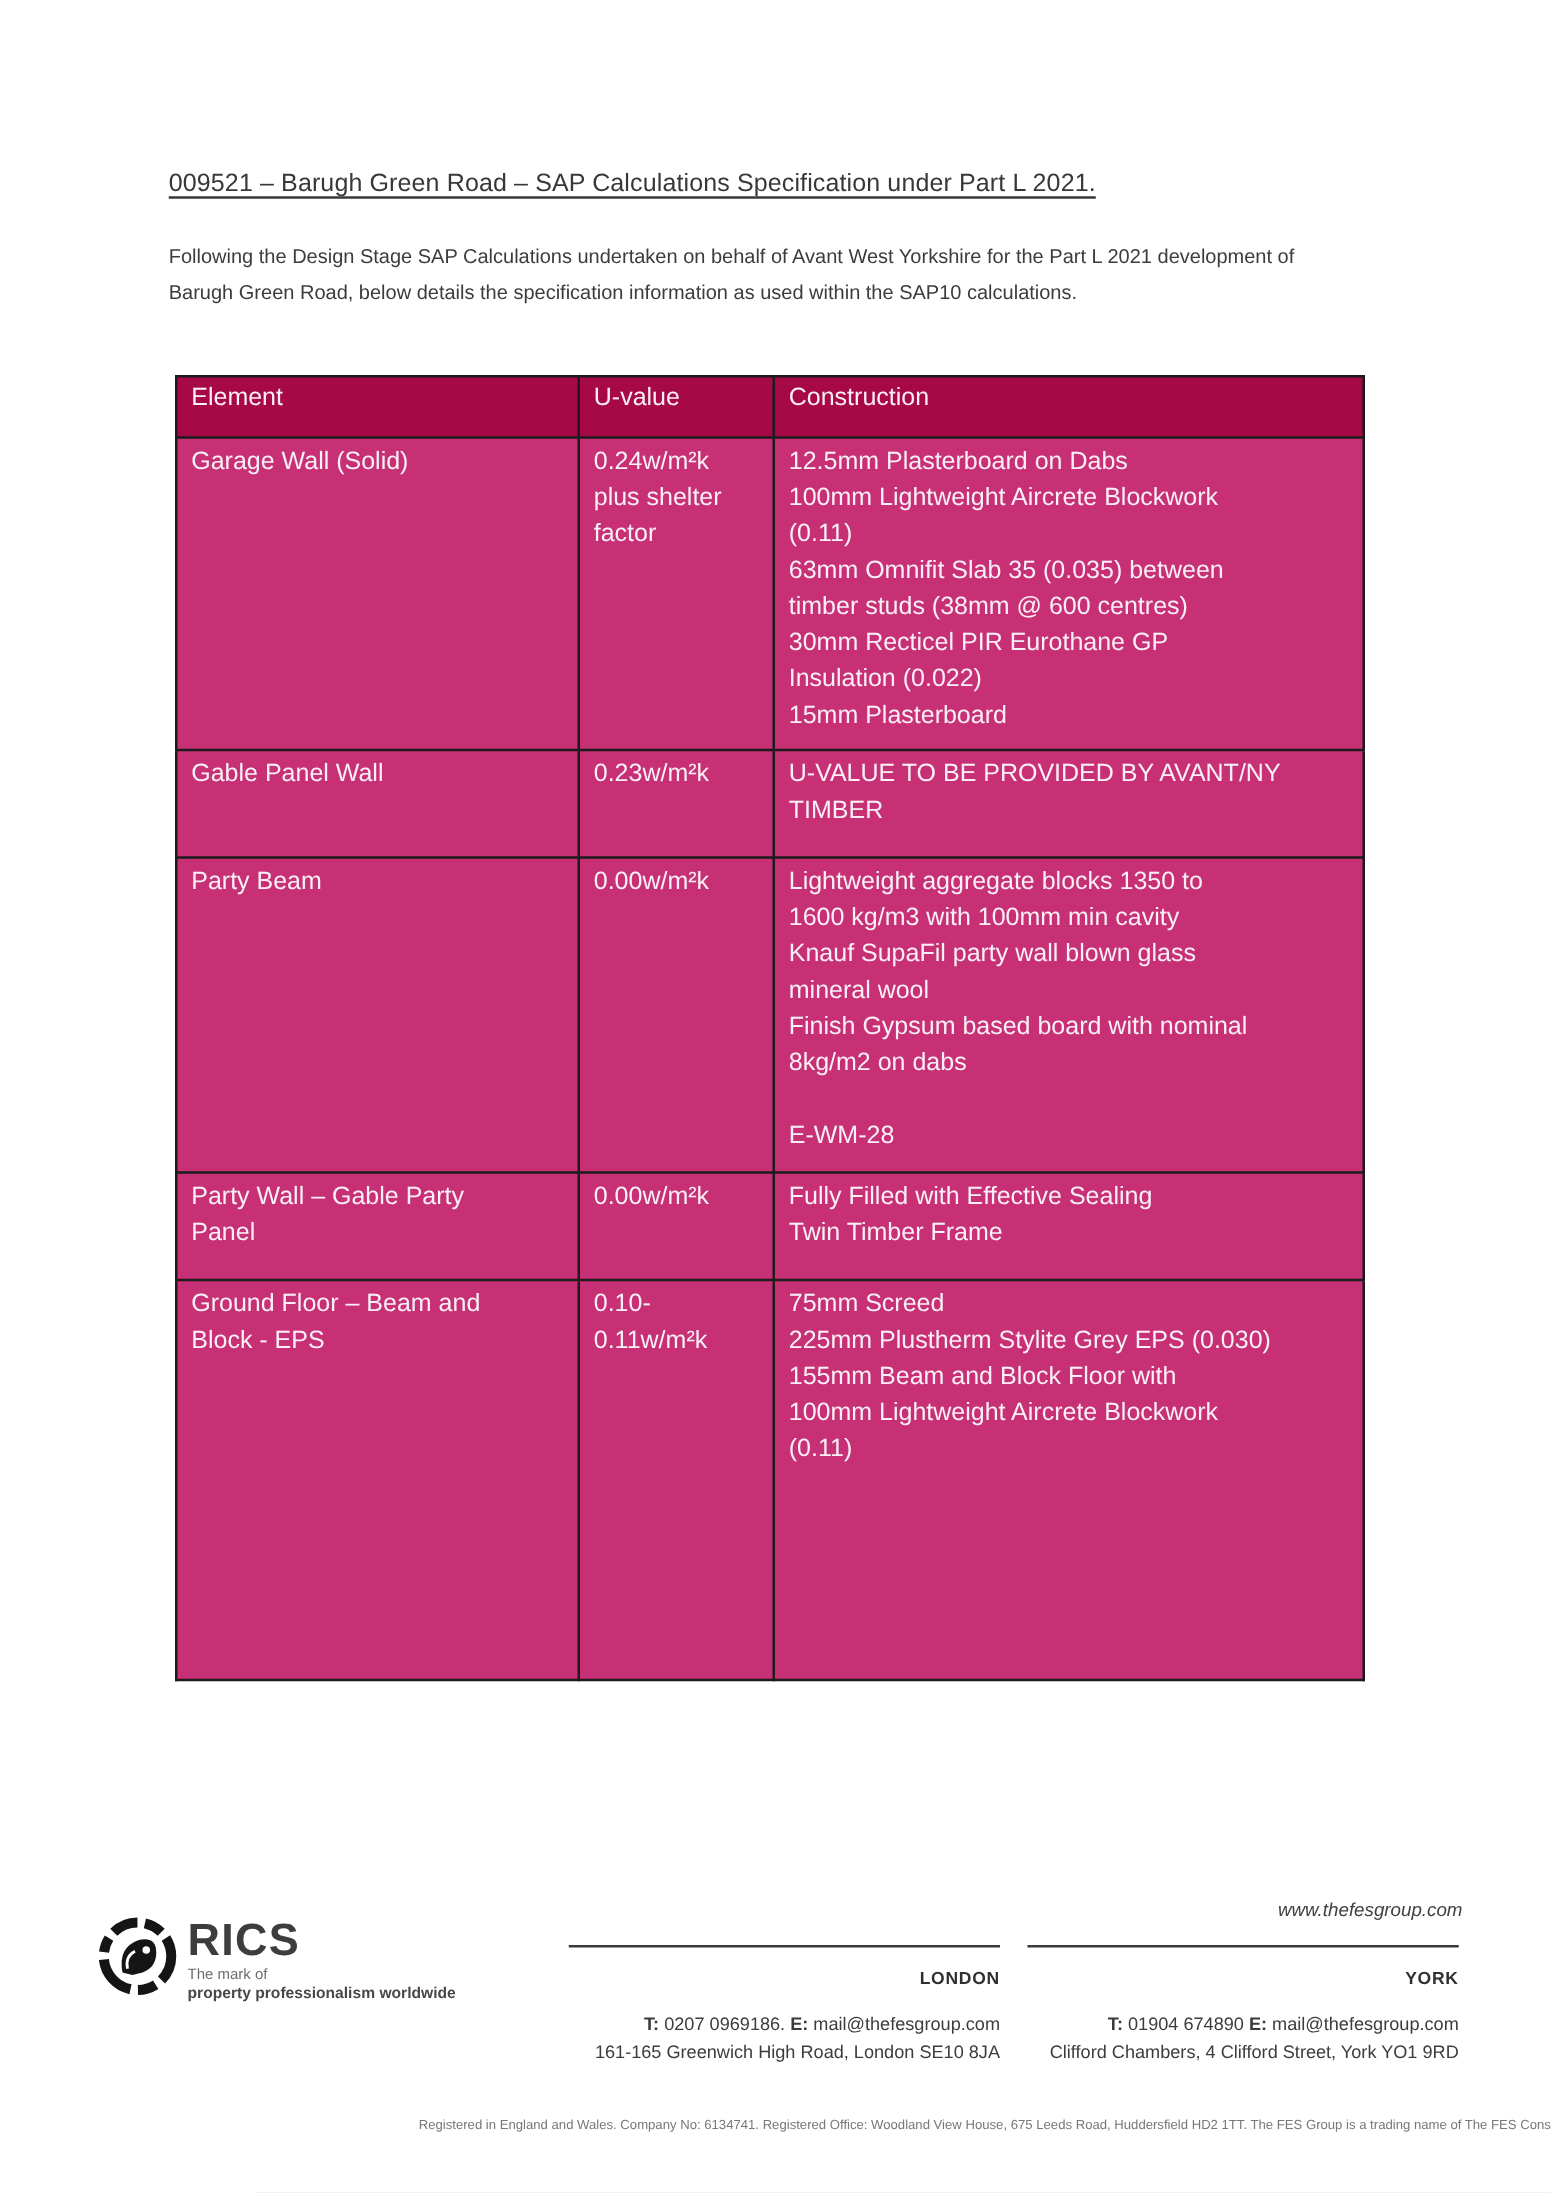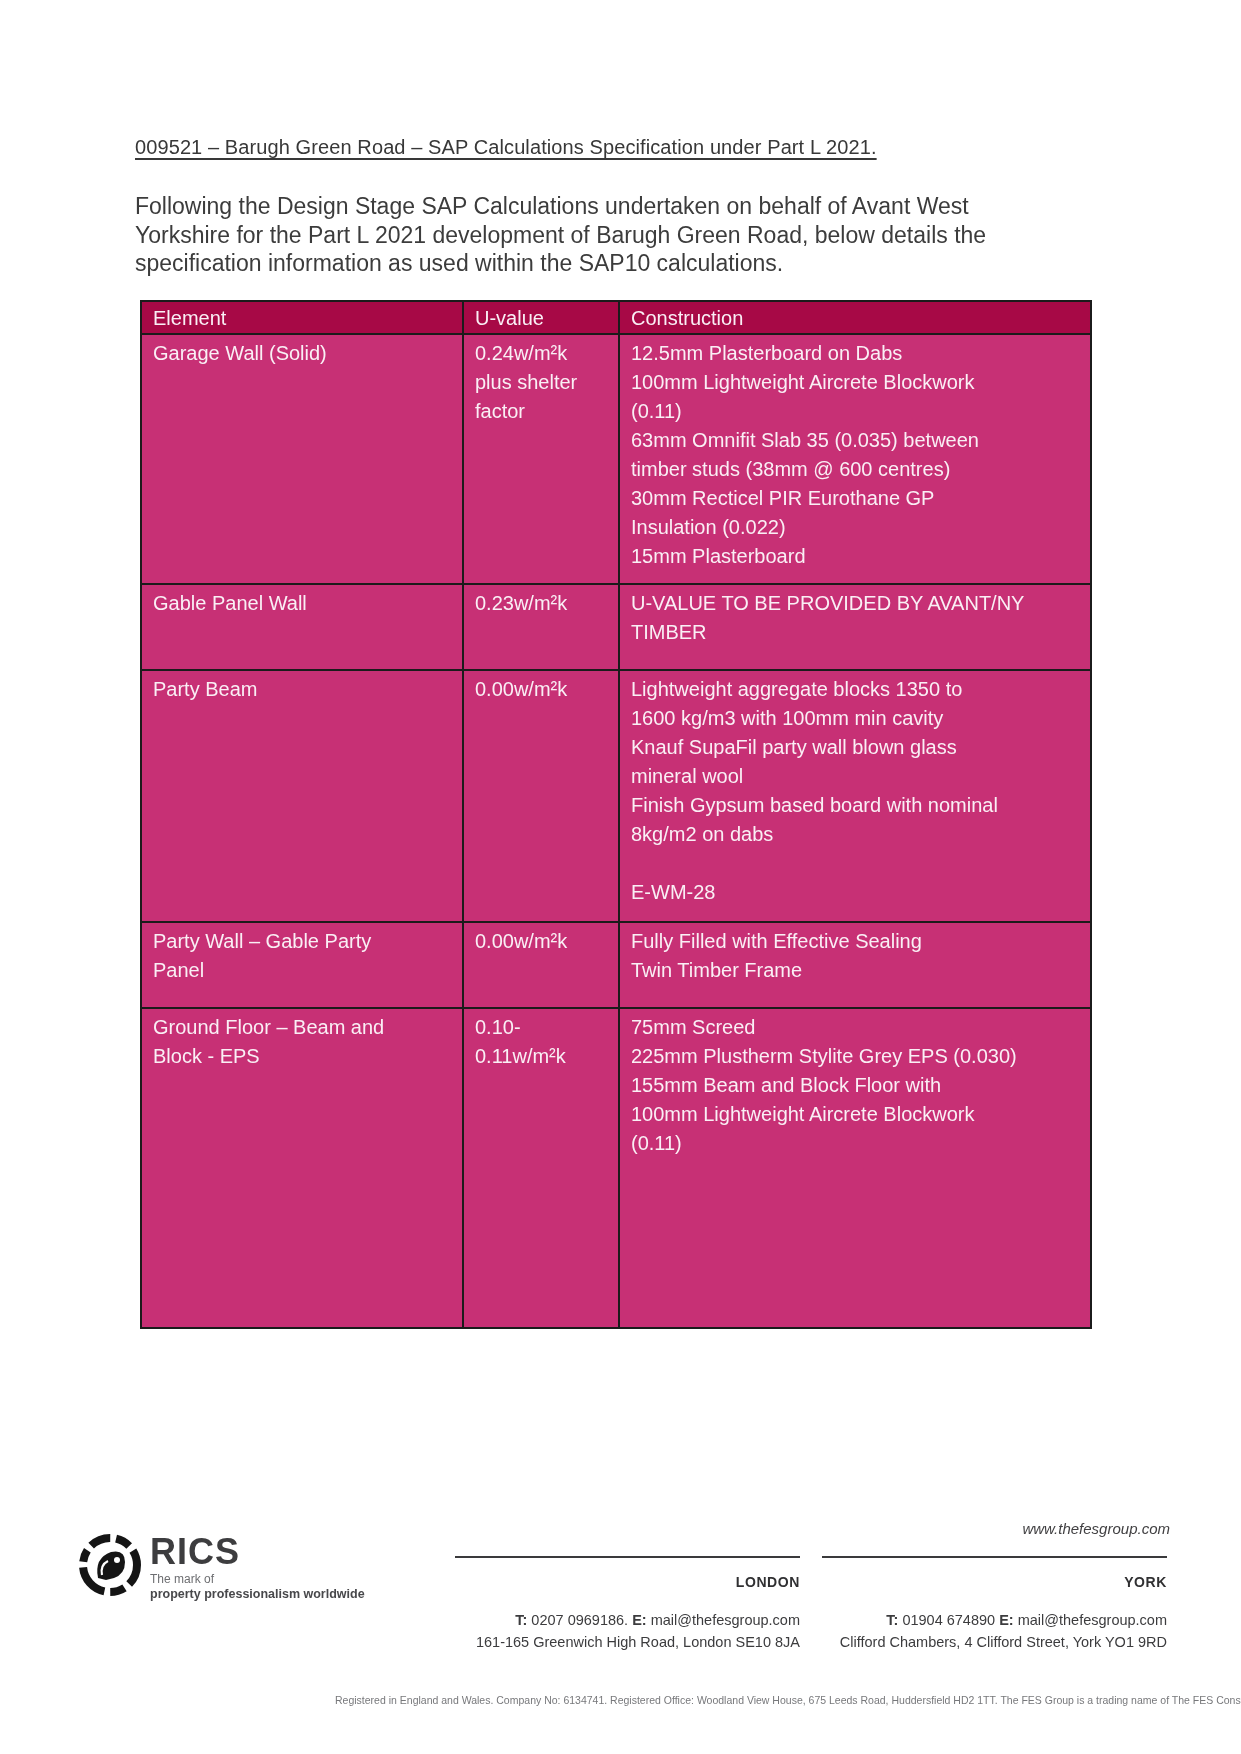--- a/index.html
+++ b/index.html
@@ -23,21 +23,21 @@
     font-weight: 400;
     color: #383838;
     text-decoration: underline;
     text-underline-offset: 4px;
     letter-spacing: 0.1px;
   }
   .intro {
     position: absolute;
     left: 135px; top: 192px;
     width: 910px;
-    font-size: 23px;
+    font-size: 16px;
     line-height: 28.5px;
     color: #3c3c3c;
   }
   
   table.spec {
     position: absolute;
     left: 140px; top: 300px;
     width: 950px;
     border-collapse: collapse;
     table-layout: fixed;
@@ -50,21 +50,21 @@
     font-size: 20px;
     line-height: 29px;
     color: #faeff5;
     white-space: pre-line;
     font-weight: 400;
   }
   table.spec col.c-el  { width: 322px; }
   table.spec col.c-uv  { width: 156px; }
   table.spec col.c-con { width: 472px; }
   tr.hdr    { background: #a70946; height: 33px; }
-  tr.hdr th { padding-top: 2px; padding-bottom: 0; margin-top: 12px; }
+  tr.hdr th { padding-top: 2px; padding-bottom: 16px; margin-top: 12px; }
   tbody tr  { background: #c73075; }
   tr.r0 { height: 167px; }
   tr.r1 { height: 250px; }
   tr.r2 { height: 86px;  }
   tr.r3 { height: 252px; }
   tr.r4 { height: 86px;  }
   tr.r5 { height: 320px; margin-left: 20px; }
   
   .website {
     position: absolute;

